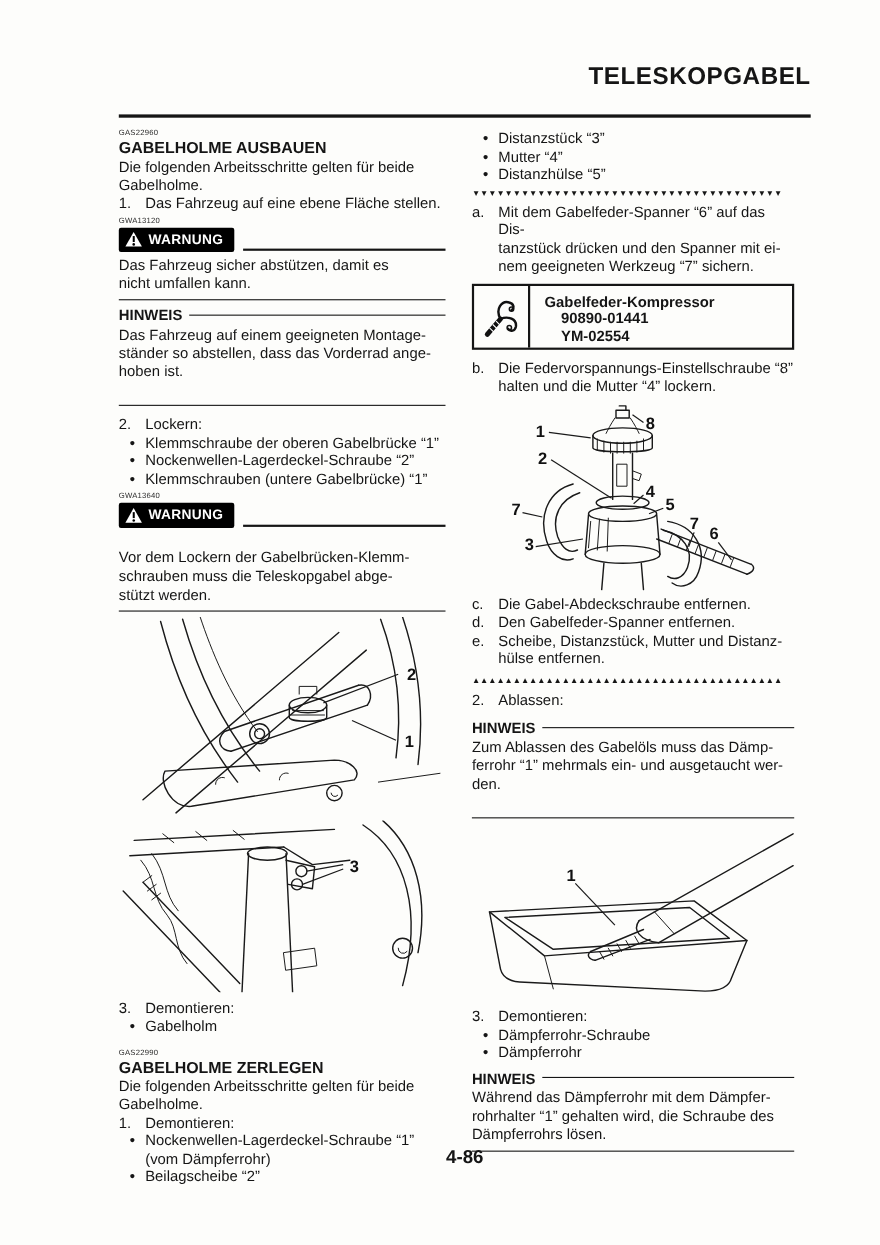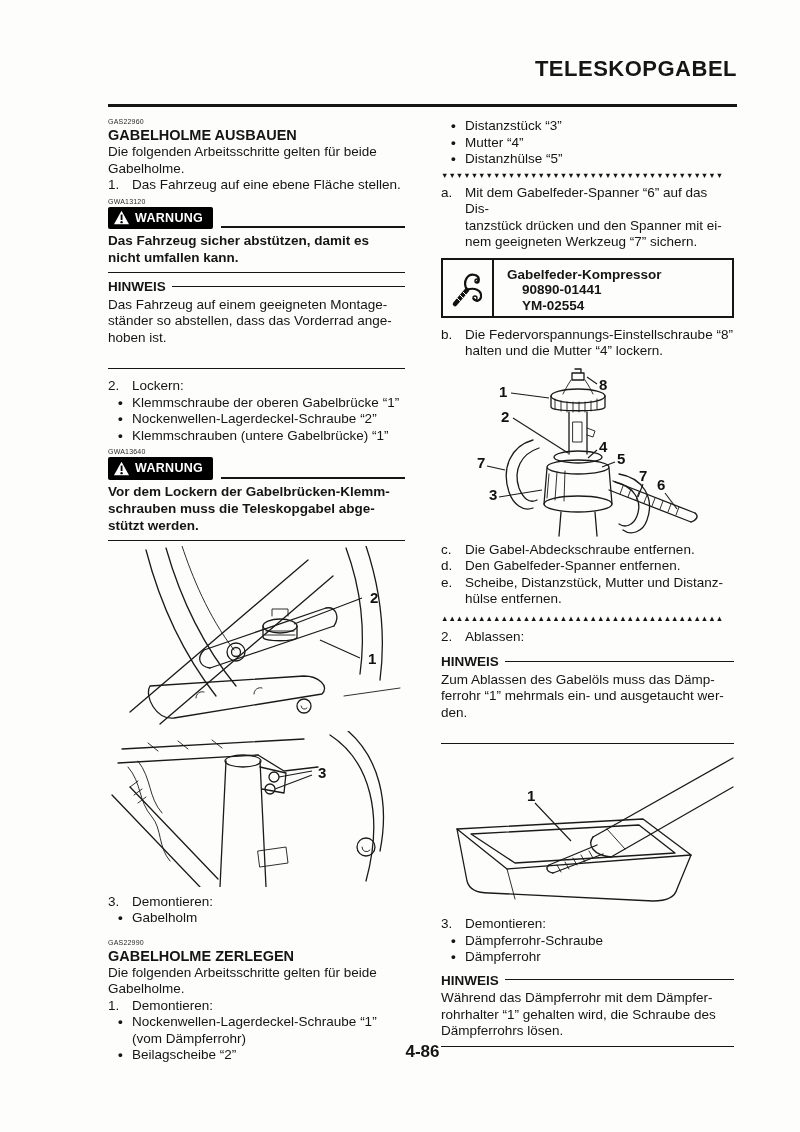--- a/index.html
+++ b/index.html
@@ -3,28 +3,28 @@
 <meta charset="utf-8">
 <style>
   * { box-sizing: border-box; }
   html,body { margin:0; padding:0; }
   body { font-family:"Liberation Sans", sans-serif; background:#fdfdfb; }
   .page { position:relative; width:800px; height:1132px; background:#fdfdfb; color:#151515; overflow:hidden; }
 
   .title { position:absolute; top:56px; right:63px; font-size:22px; font-weight:700; letter-spacing:.5px; }
   .hrule { position:absolute; top:104px; left:108px; width:629px; height:3px; background:#151515; }
 
-  .cols { position:absolute; top:116px; left:108px; width:629px; display:flex; gap:36px; align-items:flex-start; }
+  .cols { position:absolute; top:116px; left:108px; width:629px; display:flex; gap:24px; align-items:flex-start; }
   .col { font-size:13.5px; line-height:16.5px; }
   .col.left  { width:297px; }
   .col.right { width:293px; }
 
   p { margin:0; }
   .pre { white-space:pre-line; }
-  .b { font-weight:700; line-height:17px; }
+  .b { font-weight:400; line-height:17px; }
   .code { font-size:7px; line-height:8px; color:#2b2b2b; letter-spacing:.2px; }
   .h { margin:0; font-size:14.5px; line-height:18px; font-weight:700; }
 
   .ni { display:flex; }
   .ni .n { flex:0 0 24px; }
   .ni .t { flex:1; }
 
   .bul { display:flex; padding-left:10px; }
   .bul::before { content:"•"; flex:0 0 14px; font-weight:700; }
   .bul .t { flex:1; }
@@ -120,21 +120,21 @@
         <span class="warnbox">
           <svg width="17" height="15" viewBox="0 0 20 18">
             <path d="M10 1 L19 17 H1 Z" fill="#fff"></path>
             <rect x="9" y="5.5" width="2.2" height="6.5" fill="#000"></rect>
             <circle cx="10.1" cy="14.6" r="1.4" fill="#000"></circle>
           </svg>
           <span>WARNUNG</span>
         </span>
         <span class="lead"></span>
       </div>
-      <p class="pre b rule-b pb6" style="margin-top:3px">Vor dem Lockern der Gabelbrücken-Klemm-
+      <p class="pre b rule-b pb6" style="margin-top:18px">Vor dem Lockern der Gabelbrücken-Klemm-
 schrauben muss die Teleskopgabel abge-
 stützt werden.</p>
 
       <div class="fig" style="margin-top:5px">
         <svg width="297" height="181" viewBox="0 0 297 181">
           <path class="ln" d="M22 166 L200 14"></path>
             <path class="ln" d="M52 178 L225 30"></path>
           <path class="ln" d="M38 4 C50 50 72 104 108 150"></path>
           <path class="ln" d="M58 2 C70 44 92 96 128 140"></path>
           <path class="ln thin" d="M74 0 C84 30 100 70 126 104"></path>

